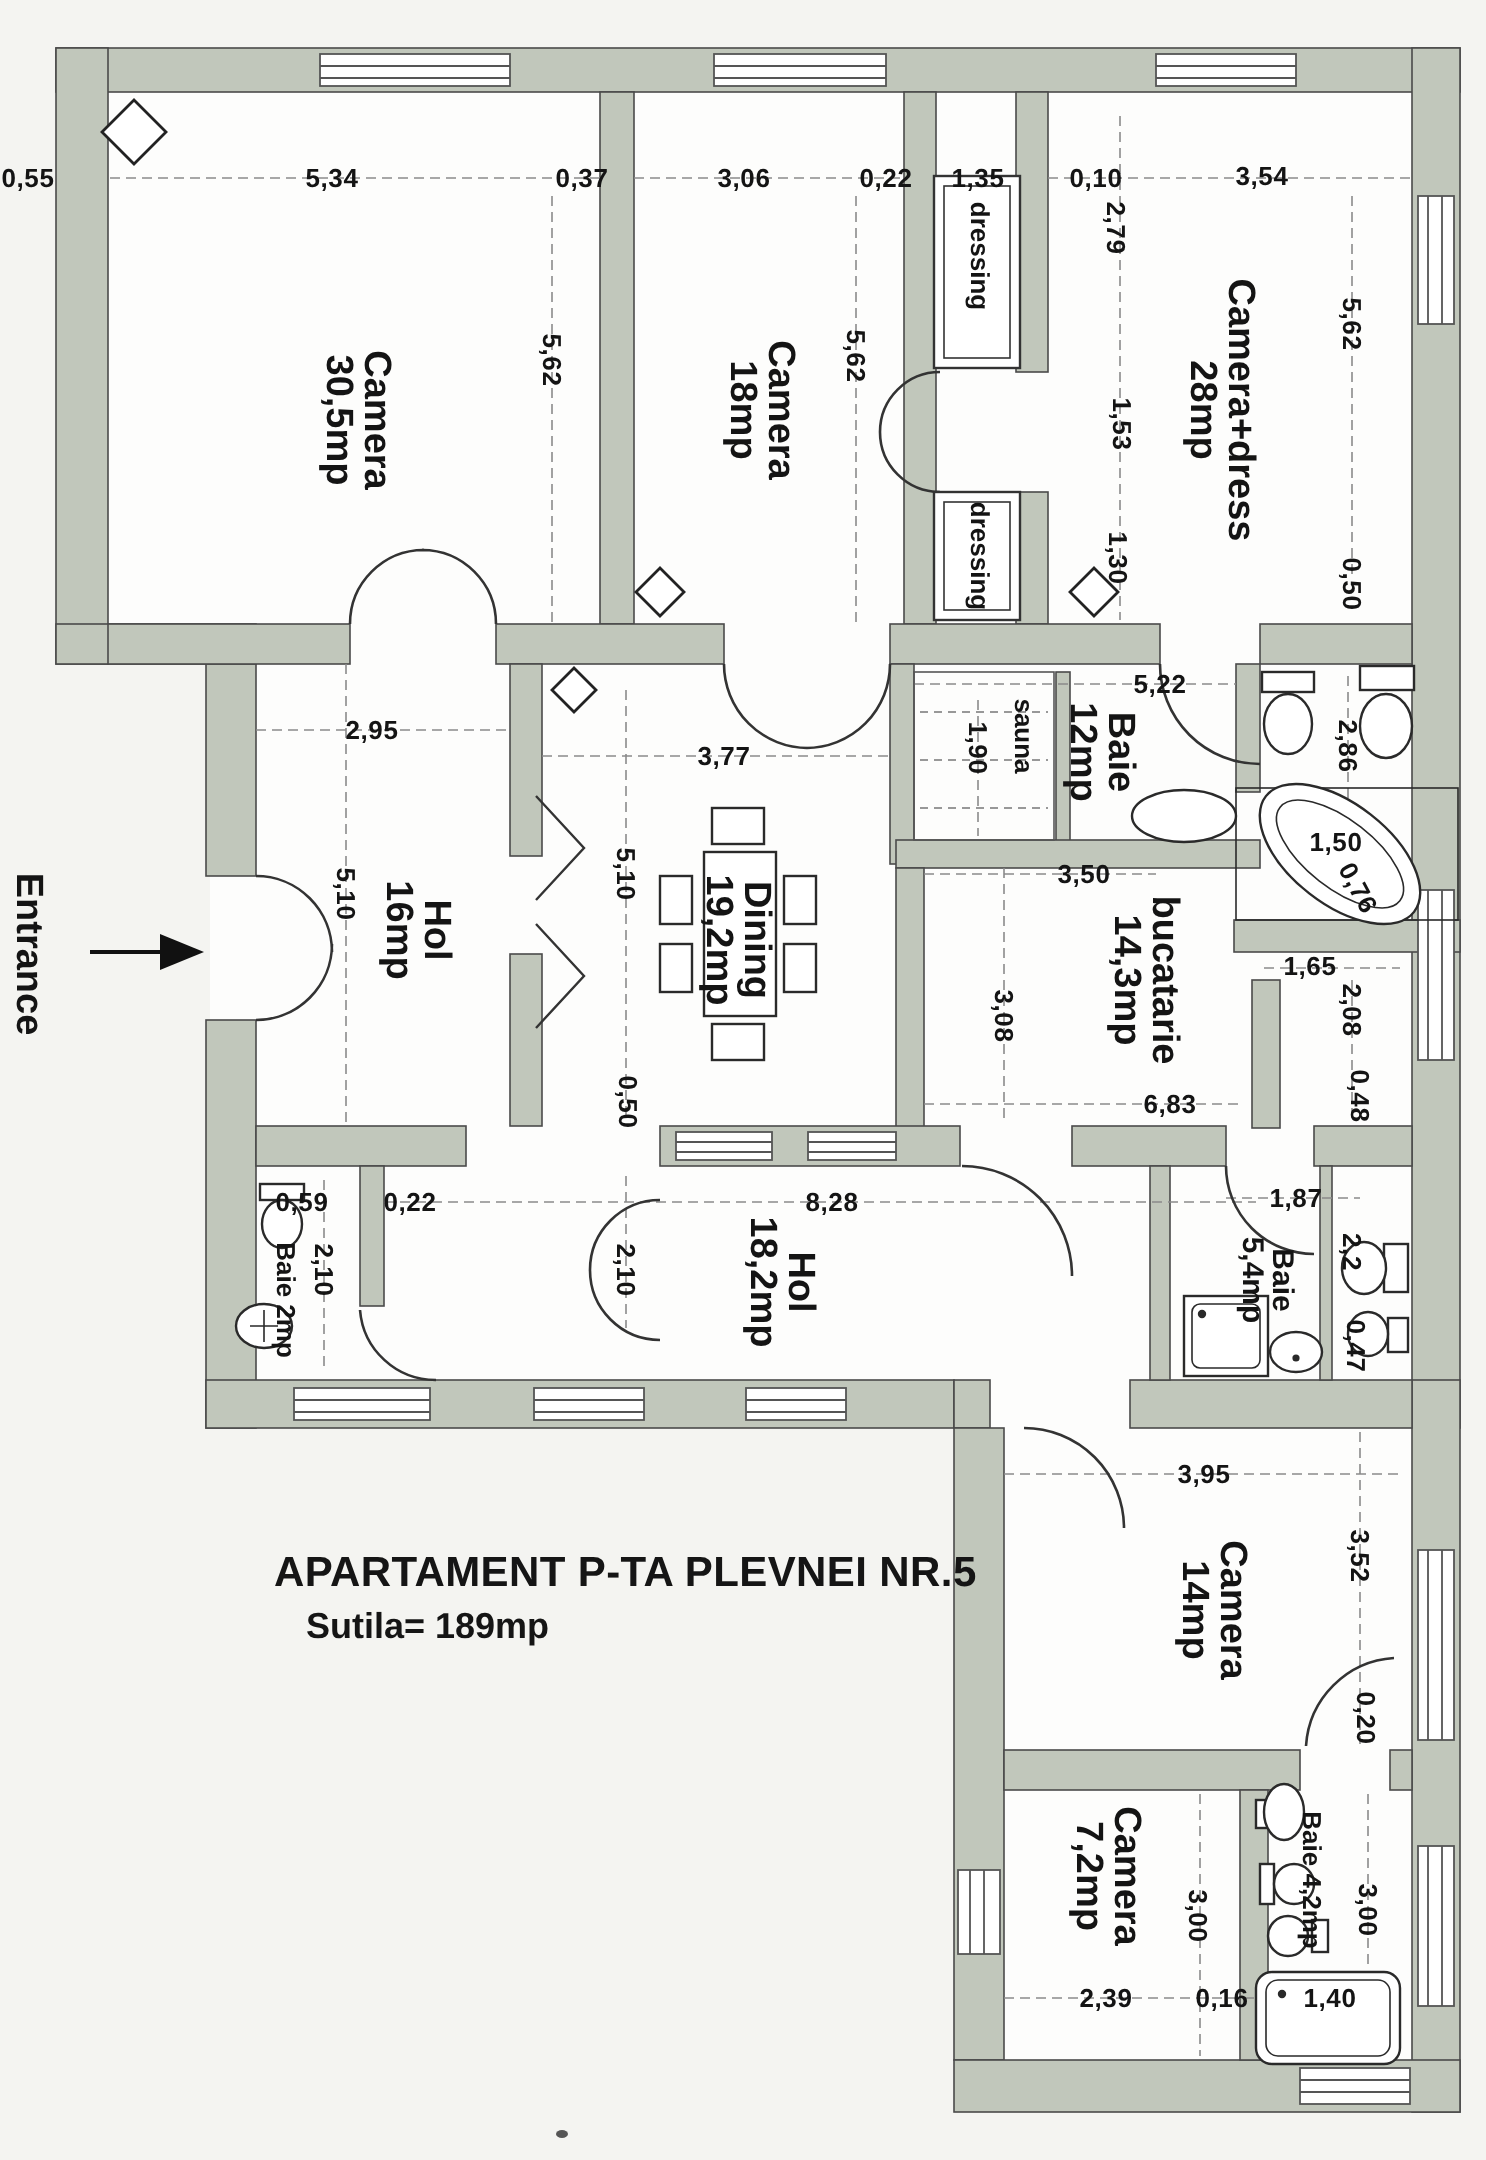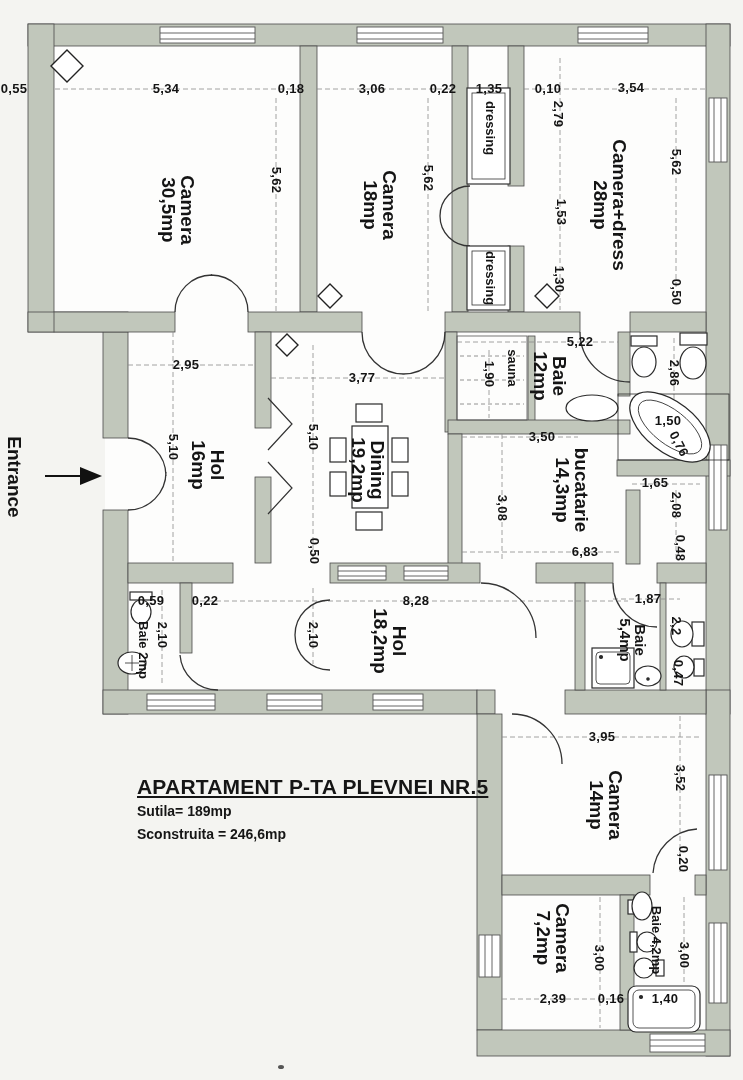--- a/index.html
+++ b/index.html
@@ -9,22 +9,22 @@
   .lbl{position:absolute;transform:translate(-50%,-50%);white-space:nowrap;
        font-weight:bold;color:#141414;line-height:1.02;}
   .v{transform:translate(-50%,-50%) rotate(90deg);}
   .diag{transform:translate(-50%,-50%) rotate(62deg);}
   .dim{font-size:13px;letter-spacing:.3px;}
   .room{font-size:19px;text-align:center;}
   .room .rname,.room .rarea{display:block;}
   .small{font-size:13px;}
   .mid{font-size:15px;}
   .title-line{position:absolute;transform:none;white-space:nowrap;font-weight:bold;color:#151515;}
-  .t1{font-size:21px;letter-spacing:.2px;text-decoration:underline;}
-  .t2{font-size:14px;}
+  .t1{font-size:21px;letter-spacing:.2px;}
+  .t2{font-size:18px;margin-left:16px;}
 </style>
 </head>
 <body>
 
 <div id="plan">
 
 <svg width="743" height="1080" viewBox="0 0 743 1080">
 
   <g>
     <rect x="30" y="26" width="698" height="304" fill="#fdfdfc"></rect>
@@ -276,21 +276,21 @@
 <div class="lbl v room" style="left:553px;top:938px">
   <span class="rname">Camera</span>
   <span class="rarea">7,2mp</span>
     </div>
 <div class="lbl v small" style="left:656px;top:940px">Baie 4,2mp</div>
 
 <div class="lbl v" style="left:14px;top:477px;font-size:19px">Entrance</div>
 
 <div class="lbl dim" style="left:14px;top:89px">0,55</div>
 <div class="lbl dim" style="left:166px;top:89px">5,34</div>
-<div class="lbl dim" style="left:291px;top:89px">0,18</div>
+<div class="lbl dim" style="left:291px;top:89px">0,37</div>
 <div class="lbl dim" style="left:372px;top:89px">3,06</div>
 <div class="lbl dim" style="left:443px;top:89px">0,22</div>
 <div class="lbl dim" style="left:489px;top:89px">1,35</div>
 <div class="lbl dim" style="left:548px;top:89px">0,10</div>
 <div class="lbl dim" style="left:631px;top:88px">3,54</div>
 <div class="lbl dim v" style="left:276px;top:180px">5,62</div>
 <div class="lbl dim v" style="left:428px;top:178px">5,62</div>
 <div class="lbl dim v" style="left:676px;top:162px">5,62</div>
 <div class="lbl dim v" style="left:558px;top:114px">2,79</div>
 <div class="lbl dim v" style="left:561px;top:212px">1,53</div>
@@ -324,15 +324,14 @@
 <div class="lbl dim v" style="left:680px;top:778px">3,52</div>
 <div class="lbl dim v" style="left:683px;top:859px">0,20</div>
 <div class="lbl dim v" style="left:599px;top:958px">3,00</div>
 <div class="lbl dim v" style="left:684px;top:955px">3,00</div>
 <div class="lbl dim" style="left:553px;top:999px">2,39</div>
 <div class="lbl dim" style="left:611px;top:999px">0,16</div>
 <div class="lbl dim" style="left:665px;top:999px">1,40</div>
 
 <div class="title-line t1" style="left:137px;top:775px">APARTAMENT P-TA PLEVNEI NR.5</div>
 <div class="title-line t2" style="left:137px;top:803px">Sutila= 189mp</div>
-<div class="title-line t2" style="left:137px;top:826px">Sconstruita = 246,6mp</div>
 
 </div>
 
 </body></html>

